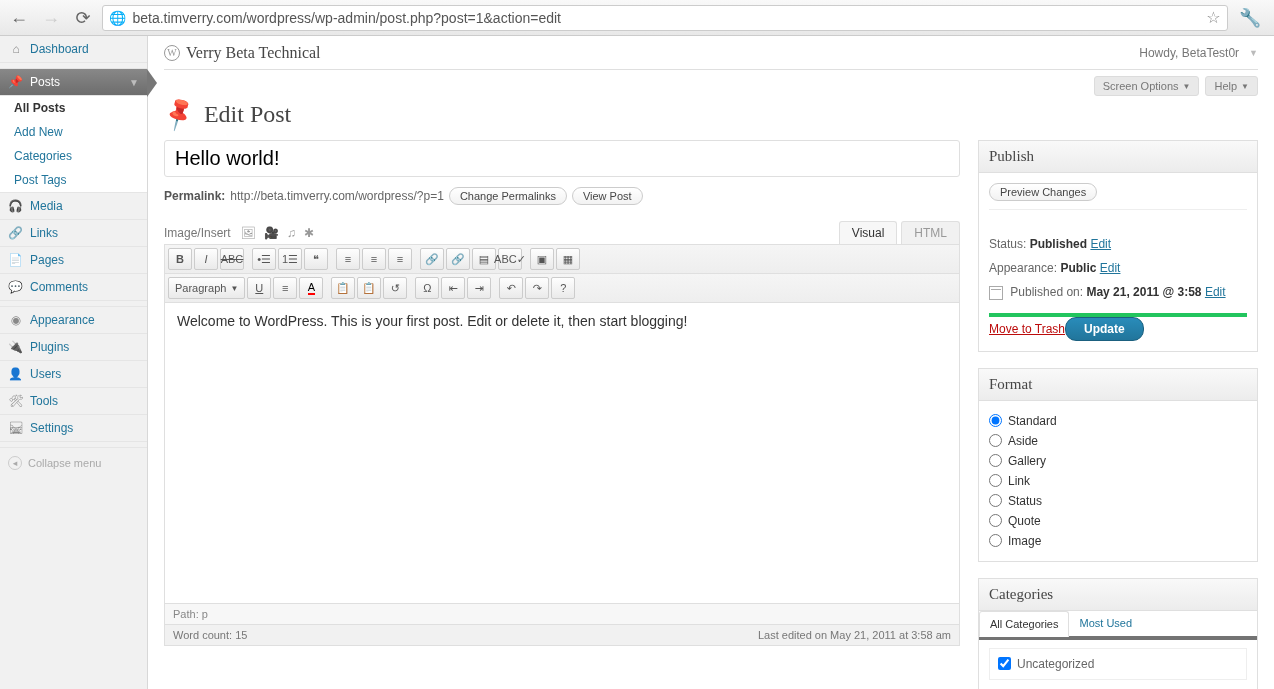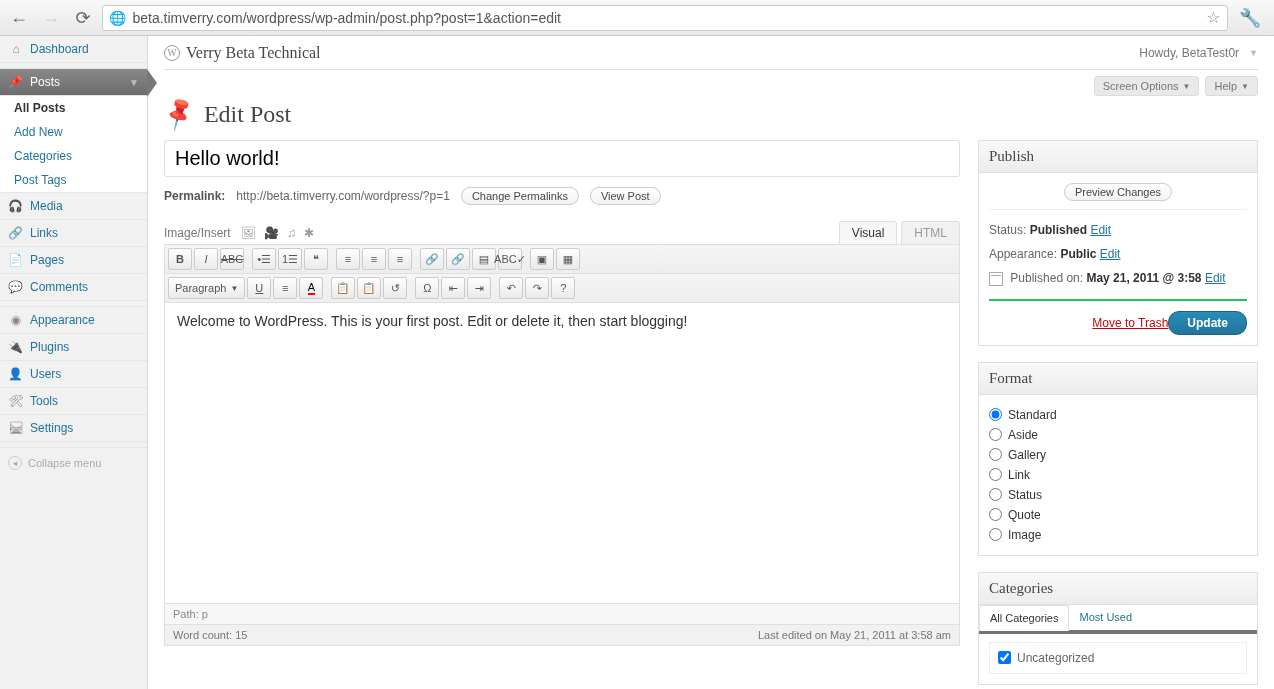--- a/index.html
+++ b/index.html
@@ -46,21 +46,21 @@
 
 .page-heading{display:flex;align-items:center;gap:10px;margin:4px 0 12px 0;}
 .page-heading .pin{font-size:24px;color:#ccc;transform:rotate(-30deg);}
 .page-heading h2{font-family:Georgia,serif;font-weight:normal;font-size:24px;color:#464646;}
 
 .cols{display:flex;gap:18px;align-items:flex-start;}
 .col-main{flex:1;}
 .col-side{width:280px;}
 
 .title-input{width:100%;padding:6px 10px;font-size:20px;border:1px solid #dfdfdf;border-radius:3px;background:#fff;}
-.permalink-row{display:flex;align-items:center;gap:11px;margin:10px 0 16px 0;font-size:12px;color:#666;}
+.permalink-row{display:flex;align-items:center;gap:5px;margin:10px 0 16px 0;font-size:12px;color:#666;}
 .permalink-row b{color:#555;}
 .small-btn{background:linear-gradient(#fff,#f2f2f2);border:1px solid #ccc;border-radius:11px;padding:2px 10px;font-size:11px;color:#464646;cursor:pointer;}
 
 .upload-row{display:flex;align-items:center;gap:10px;font-size:12px;color:#777;margin-bottom:0;}
 .media-icons{display:flex;gap:8px;color:#999;}
 .editor-tabs{margin-left:auto;display:flex;}
 .etab{border:1px solid #dfdfdf;border-bottom:none;background:#f1f1f1;padding:4px 12px;font-size:12px;color:#999;cursor:pointer;border-radius:3px 3px 0 0;margin-left:4px;}
 .etab.active{background:#f7f7f7;color:#333;}
 
 .editor-wrap{border:1px solid #dfdfdf;}
@@ -73,24 +73,24 @@
 .editor-path{border-top:1px solid #dfdfdf;background:#f7f7f7;padding:4px 8px;font-size:11px;color:#888;}
 .editor-status{display:flex;justify-content:space-between;background:#f1f1f1;border:1px solid #dfdfdf;border-top:none;padding:4px 8px;font-size:11px;color:#777;}
 
 
 .postbox{border:1px solid #dfdfdf;margin-bottom:16px;background:#fff;}
 .postbox h3{font-family:Georgia,serif;font-weight:normal;font-size:15px;color:#464646;background:linear-gradient(#f9f9f9,#ececec);padding:7px 10px;border-bottom:1px solid #dfdfdf;}
 .postbox .inside{padding:10px;font-size:12px;color:#666;}
 .pub-row{padding:5px 0;}
 .pub-row b{color:#333;}
 .editlink{color:#21759B;text-decoration:underline;cursor:pointer;}
-.pub-actions{display:flex;align-items:center;justify-content:flex-end;border-top:2px solid #22c55e;margin-top:8px;padding-top:10px;}
+.pub-actions{display:flex;align-items:center;justify-content:flex-start;border-top:4px solid #22c55e;margin-top:8px;}
 .trash{color:#BC0B0B;text-decoration:underline;cursor:pointer;}
 .btn-primary{background:linear-gradient(#298CBA,#21759B);color:#fff;border:1px solid #1b607f;border-radius:11px;padding:4px 18px;font-size:12px;font-weight:bold;cursor:pointer;}
-.preview-btn-row{display:flex;justify-content:center;padding-bottom:8px;border-bottom:1px solid #eee;margin-bottom:8px;}
+.preview-btn-row{display:flex;justify-content:flex-start;padding-bottom:8px;border-bottom:1px solid #eee;margin-bottom:22px;}
 
 .format-list label{display:flex;align-items:center;gap:6px;padding:3px 0;color:#333;}
 
 .cat-tabs{display:flex;border-bottom:4px solid #737373;margin:-10px -10px 8px -10px;}
 .cat-tab{padding:6px 10px;font-size:11px;color:#21759B;cursor:pointer;}
 .cat-tab.active{border:1px solid #dfdfdf;border-bottom:1px solid #fff;margin-bottom:-1px;background:#fff;color:#333;border-radius:3px 3px 0 0;}
 .cat-list{border:1px solid #eee;padding:8px;}
 .cat-list label{display:flex;align-items:center;gap:6px;}
 
 .cal-icon{display:inline-block;width:14px;height:14px;border:1px solid #aaa;position:relative;vertical-align:middle;margin-right:4px;}

